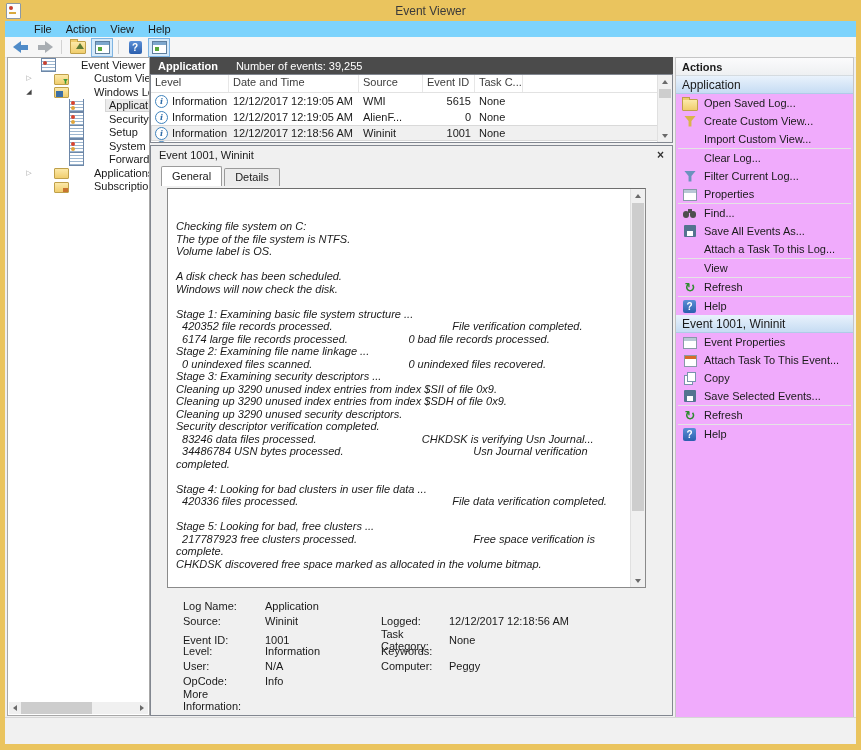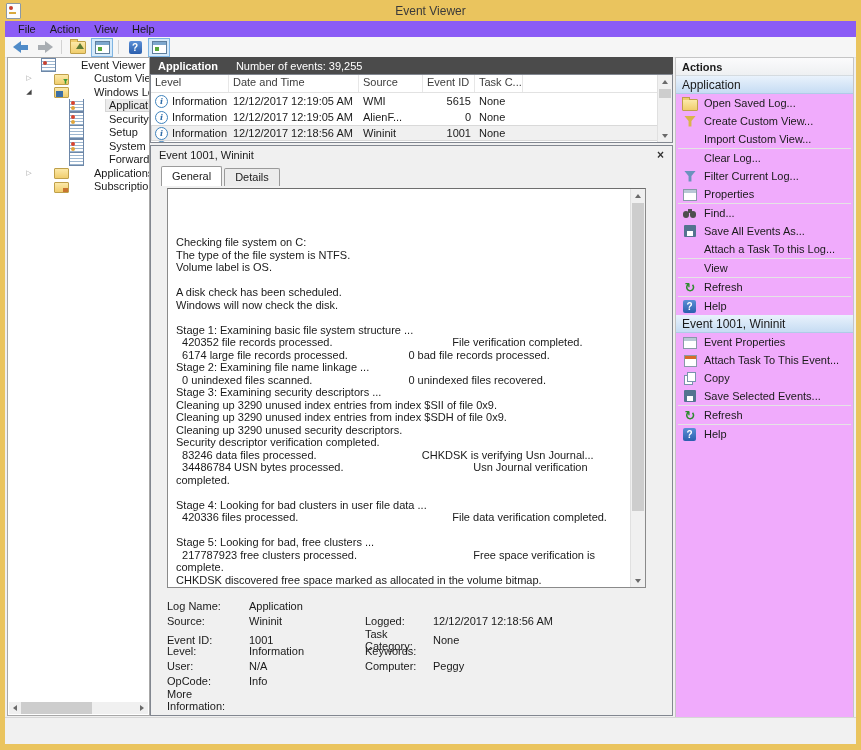--- a/index.html
+++ b/index.html
@@ -5,21 +5,21 @@
   html,body{margin:0;padding:0;}
   body{width:861px;height:750px;overflow:hidden;font-family:"Liberation Sans","DejaVu Sans",sans-serif;-webkit-font-smoothing:antialiased;}
   .win{position:relative;width:861px;height:750px;background:#eac45e;}
   
   .titlebar{position:absolute;top:0;left:0;right:0;height:21px;display:flex;align-items:center;justify-content:center;font-size:12px;color:#3a3a3a;}
   .app-ico{position:absolute;left:6px;top:3px;width:13px;height:14px;background:#fdfdfd;border:1px solid #8b99a6;border-radius:1px;}
   .app-ico::before{content:"";position:absolute;left:2px;top:2px;width:4px;height:4px;border-radius:50%;background:#c8402f;}
   .app-ico::after{content:"";position:absolute;left:2px;top:8px;width:7px;height:2px;background:#d9a93c;}
   
   .frame{position:absolute;top:21px;left:5px;right:5px;bottom:6px;background:#f0f0f0;}
-  .menubar{position:absolute;top:0;left:0;right:0;height:16px;background:#8b5cf6;font-size:11px;display:flex;align-items:center;padding-left:6px;}
+  .menubar{position:absolute;top:0;left:0;right:0;height:16px;background:#7dd3fc;font-size:11px;display:flex;align-items:center;padding-left:22px;}
   .menu-item{padding:1px 7px;color:#1a1a1a;}
   .toolbar{position:absolute;top:16px;left:0;right:0;height:20px;background:#f6f6f6;border-bottom:1px solid #e6e6e6;display:flex;align-items:center;padding-left:4px;}
   .tb-btn{display:inline-flex;align-items:center;justify-content:center;width:20px;height:17px;border:1px solid transparent;margin:0 1px;}
   .tb-btn.pressed{background:#d6eafa;border:1px solid #7eb4e2;}
   .tb-sep{width:1px;height:14px;background:#d2d2d2;margin:0 4px;display:inline-block;}
   .tico{position:relative;display:inline-block;}
   .ti-back,.ti-forward{width:16px;height:12px;}
   .ti-back::before{content:"";position:absolute;left:0;top:0;border-top:6px solid transparent;border-bottom:6px solid transparent;border-right:8px solid #4f8bc8;}
   .ti-back::after{content:"";position:absolute;left:8px;top:3.5px;width:7px;height:5px;background:#4f8bc8;}
   .ti-forward::before{content:"";position:absolute;right:0;top:0;border-top:6px solid transparent;border-bottom:6px solid transparent;border-left:8px solid #a8adb2;}
@@ -78,27 +78,27 @@
   .vs-down::before{content:"";border-left:3.5px solid transparent;border-right:3.5px solid transparent;border-top:4px solid #6a6a6a;}
   .vs-thumb{position:absolute;left:1px;width:12px;background:#cdcdcd;}
   
   .preview{position:absolute;left:0;top:88px;right:0;bottom:2px;background:#f0f0f0;border:1px solid #828790;box-sizing:border-box;font-size:11px;}
   .pv-header{position:absolute;top:0;left:0;right:0;height:18px;display:flex;align-items:center;padding:0 8px;color:#1a1a1a;}
   .pv-close{margin-left:auto;font-weight:bold;font-size:12px;color:#333;cursor:default;}
   .tabs{position:absolute;top:20px;left:10px;height:20px;display:flex;align-items:flex-end;}
   .tab{height:17px;line-height:17px;padding:0 10px;border:1px solid #9a9a9a;border-bottom:none;background:#ececec;color:#1a1a1a;margin-right:2px;border-radius:2px 2px 0 0;}
   .tab.active{background:#fff;height:19px;line-height:19px;}
   .msgbox{position:absolute;top:42px;left:16px;width:479px;height:400px;background:#fff;border:1px solid #8a8a8a;border-top-color:#6e6e6e;box-sizing:border-box;overflow:hidden;}
-  .msg-content{position:absolute;left:0;top:0;right:14px;bottom:0;padding:22px 8px;line-height:12.5px;color:#1a1a1a;}
+  .msg-content{position:absolute;left:0;top:0;right:14px;bottom:0;padding:6px 8px;line-height:12.5px;color:#1a1a1a;font-style:italic;}
   .msg-line{position:relative;min-height:12.5px;white-space:pre;}
   .msg-line .rpart{position:absolute;top:0;white-space:nowrap;}
   .msg-scroll{position:absolute;right:0;top:0;width:14px;bottom:0;background:#f0f0f0;border-left:1px solid #e0e0e0;}
   
   .details{position:absolute;left:16px;top:452px;right:16px;}
-  .dt-row{display:grid;grid-template-columns:82px 116px 68px auto;height:15px;align-items:center;color:#1a1a1a;}
+  .dt-row{display:grid;grid-template-columns:82px 116px 68px auto;height:15px;align-items:center;color:#1a1a1a;margin-left:16px;}
   .dt-link{color:#0563c1;text-decoration:underline;}
   
   .actions-panel{position:absolute;left:670px;top:0;width:179px;bottom:0;background:#f0abfc;border:1px solid #c5c5c5;box-sizing:border-box;font-size:11px;overflow:hidden;}
   .ap-title{height:17px;background:linear-gradient(#fbfbfc,#eef0f2);border-bottom:1px solid #d5dbe0;display:flex;align-items:center;padding-left:6px;font-weight:bold;color:#1a1a1a;}
   .ap-section-h{height:17px;background:linear-gradient(180deg,#e9f2fc,#c6dcf3);border-bottom:1px solid #b0cbe8;display:flex;align-items:center;padding-left:6px;font-size:12px;color:#1a1a1a;}
   .ap-item{height:18px;display:flex;align-items:center;padding-left:6px;color:#1a1a1a;white-space:nowrap;overflow:hidden;}
   .ap-sep{height:1px;background:#e4e4e4;margin:0 2px;}
   .ai{width:16px;height:16px;flex:0 0 16px;margin-right:6px;position:relative;display:inline-flex;align-items:center;justify-content:center;}
   .ai-folder-open{width:14px;height:10px;background:linear-gradient(#fce9a8,#f0cd6d);border:1px solid #bfa04a;border-radius:1px;flex:0 0 14px;margin-top:3px;}
   .ai-folder-open::before{content:"";position:absolute;left:-1px;top:-3px;width:6px;height:2px;background:#f0cd6d;border:1px solid #bfa04a;border-bottom:none;}

